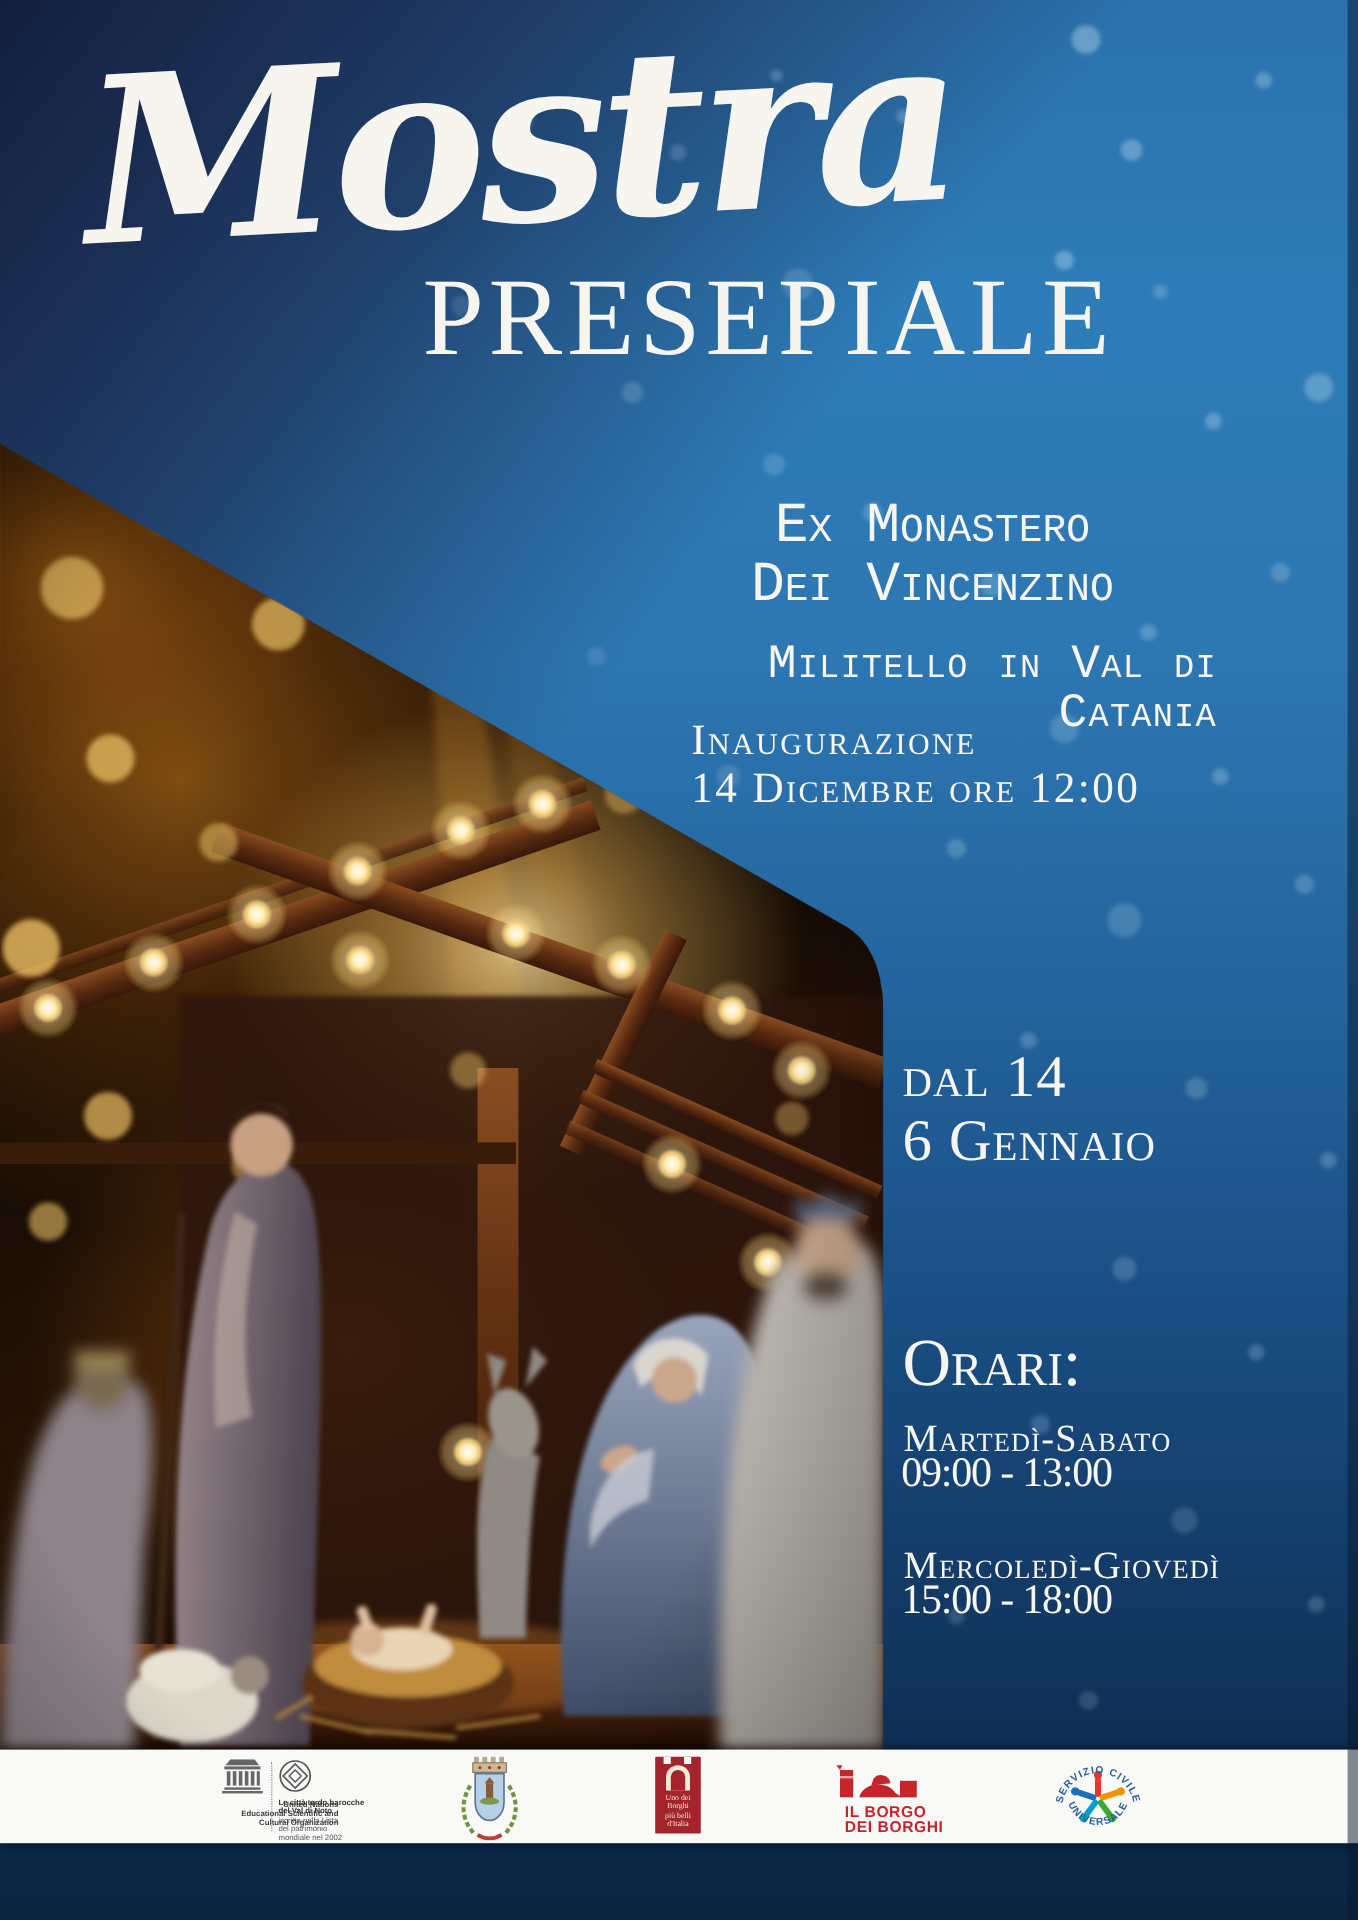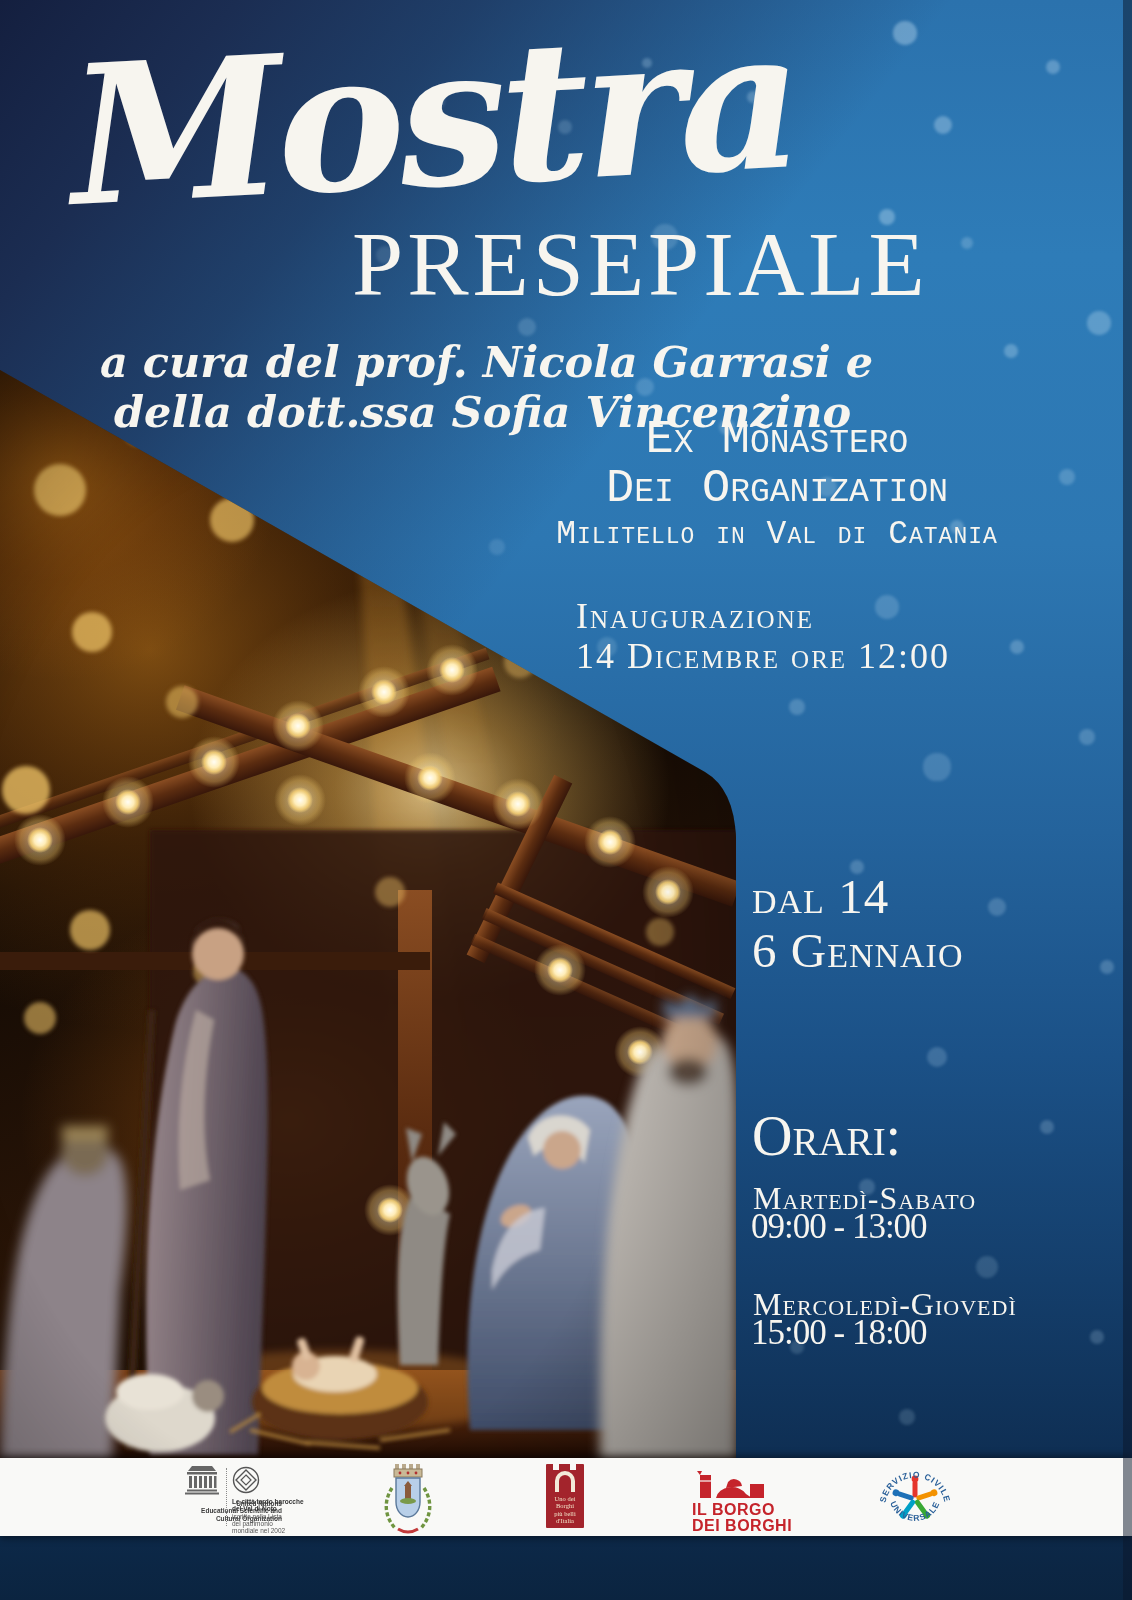--- a/index.html
+++ b/index.html
@@ -42,21 +42,21 @@
   .title-script{
     left:70px; top:22px; font-style:italic; font-weight:bold; font-size:192px; line-height:1;
     font-family:"DejaVu Serif","Liberation Serif",serif; transform:rotate(-3deg); letter-spacing:-6px;
   }
   .title-caps{ left:352px; top:214px; font-size:92px; line-height:1.1; letter-spacing:4px; font-weight:normal;}
   .curators{ left:100px; top:338px; font-style:italic; font-weight:bold; font-size:43px; line-height:1.16;
     font-family:"DejaVu Serif","Liberation Serif",serif;}
   .curators .l2{padding-left:14px;}
   
   .venue{ left:540px; top:416px; width:474px; text-align:center; line-height:1.04; font-size:47px;font-family:Liberation Mono, monospace;}
-  .venue .city{ font-size:33px; margin-top:4px; letter-spacing:1px;}
+  .venue .city{ font-size:40px; margin-top:20px; letter-spacing:1px;text-align:right;}
   .inaug{ left:576px; top:597px; font-size:36px; line-height:1.1; letter-spacing:2px;}
   .visiting{ left:752px; top:870px; font-size:49px; line-height:1.1; letter-spacing:1px;}
   .orari-label{ left:752px; top:1104px; font-size:56px;}
   .days{ left:753px; font-size:32px; letter-spacing:1px;}
   .time{ left:751px; font-size:35px; letter-spacing:-1px;}
   .d1{top:1180px;} .t1{top:1207px;} .d2{top:1286px;} .t2{top:1313px;}
   
   .photo{ left:0; top:370px; width:737px; height:1088px;}
   
   .strip{ left:0; top:1458px; width:1132px; height:78px; background:#f9f9f7;
@@ -69,21 +69,21 @@
   .noto-cap .b{font-weight:bold; color:#333;}
   .banner{ width:38px; height:64px; background:#a3242c; position:relative; border-radius:1px;}
   .banner .notch{ position:absolute; top:0; width:6px; height:6px; background:#f9f9f7;}
   .banner .arch{ position:absolute; left:9px; top:7px; width:20px; height:21px; background:#f2ead9;
     border-radius:10px 10px 0 0;}
   .banner .arch .inner{ position:absolute; left:4px; top:4px; width:12px; height:17px; background:#a3242c;
     border-radius:6px 6px 0 0;}
   .banner .btxt{ position:absolute; left:0; top:31px; width:100%; text-align:center; color:#f2e3c8;
     font-family:"Liberation Serif",serif; font-size:6.5px; line-height:1.15;}
   .bdb-text{ font-family:"Liberation Sans","DejaVu Sans",sans-serif; font-weight:bold; color:#c5242b;
-    font-size:16px; line-height:1.0; letter-spacing:.5px;}
+    font-size:13px; line-height:1.0; letter-spacing:.5px;margin-left:12px;}
   .right-band{ right:0; top:0; width:9px; height:1600px; background:rgba(9,22,41,.5);}
 </style>
 </head>
 <body>
 
 <div class="poster">
 
   <div class="snow"></div>
 
   <div class="abs photo">
@@ -266,28 +266,24 @@
           <path d="M664,648 h52 v-20 l-13,8 -13,-12 -13,12 -13,-8 Z" fill="#5d6f8a"></path>
         </g>
         <rect x="0" y="0" width="737" height="1088" fill="url(#vigG)"></rect>
       </g>
     </svg>
   </div>
 
   <div class="abs white title-script">Mostra</div>
   <div class="abs white title-caps">PRESEPIALE</div>
 
-  <div class="abs white curators">
-    <span style="display:block">a cura del prof. Nicola Garrasi e</span>
-    <span class="l2" style="display:block">della dott.ssa Sofia Vincenzino</span>
-  </div>
 
   <div class="abs white venue sc">
     <span style="display:block">Ex Monastero</span>
-    <span style="display:block">Dei Organization</span>
+    <span style="display:block">Dei Vincenzino</span>
     <span class="city" style="display:block">Militello in Val di Catania</span>
   </div>
 
   <div class="abs white inaug sc">
     <span style="display:block">Inaugurazione</span>
     <span style="display:block">14 Dicembre ore 12:00</span>
   </div>
 
   <div class="abs white visiting sc">
     <span style="display:block">dal 14</span>

